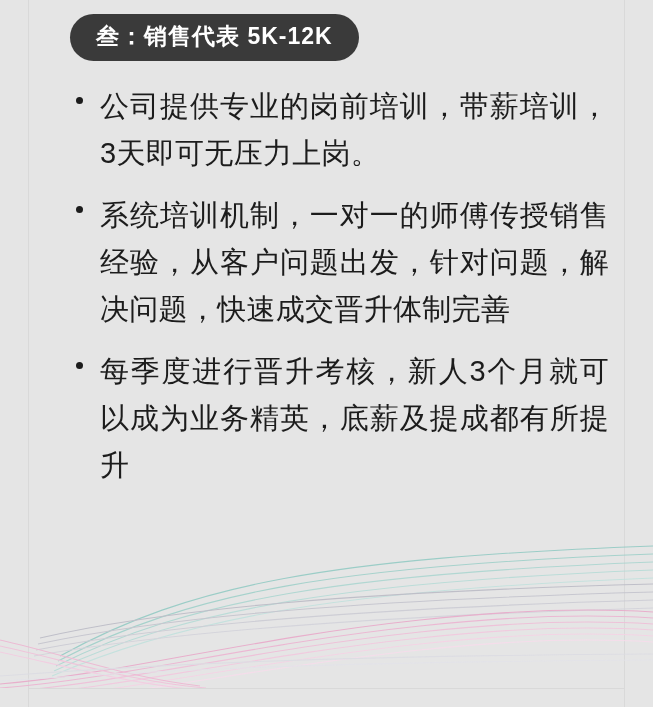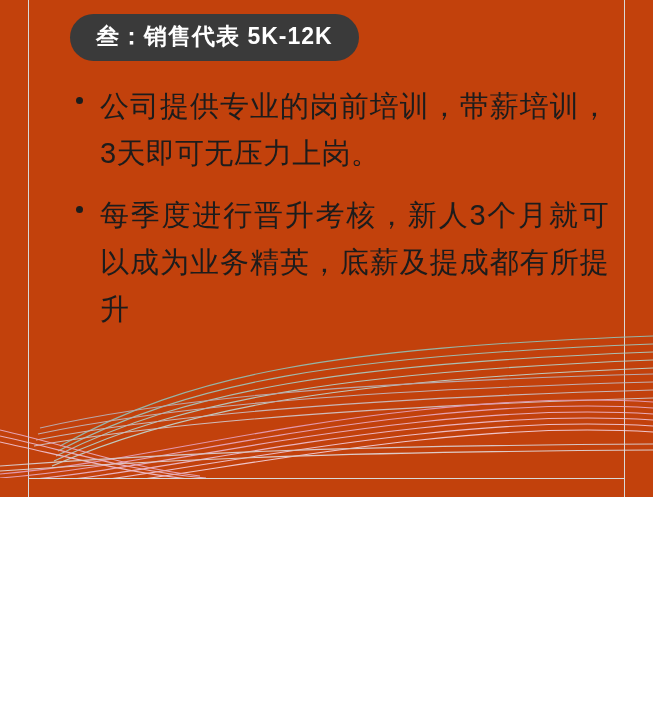--- a/index.html
+++ b/index.html
@@ -9,23 +9,23 @@
   }
   body {
     width: 653px;
     height: 707px;
     font-family: "Liberation Sans", sans-serif;
     -webkit-font-smoothing: antialiased;
   }
   .page {
     position: relative;
     width: 653px;
-    height: 497px;
+    height: 707px;
     overflow: hidden;
-    background: #c2410c;
+    background: #e5e5e5;
     box-sizing: border-box;
   }
   
   .edge-rule {
     position: absolute;
     top: 0;
     bottom: 0;
     width: 1px;
     background: #d9d9d9;
   }
@@ -109,20 +109,21 @@
   <div class="edge-rule left"></div>
   <div class="edge-rule right"></div>
   <div class="bottom-rule"></div>
 
   <div class="content">
 
     <div class="title-pill">叁：销售代表  5K-12K</div>
 
     <ul class="points">
       <li>公司提供专业的岗前培训，带薪培训，3天即可无压力上岗。</li>
+      <li>系统培训机制，一对一的师傅传授销售经验，从客户问题出发，针对问题，解决问题，快速成交晋升体制完善</li>
       <li>每季度进行晋升考核，新人3个月就可以成为业务精英，底薪及提成都有所提升</li>
     </ul>
 
   </div>
 
   <div class="waves">
     <svg viewBox="0 0 653 200" preserveAspectRatio="none" xmlns="http://www.w3.org/2000/svg">
       <g fill="none" stroke-width="1.1" opacity="0.85">
 
         <path d="M60,168 C190,96 330,70 653,58" stroke="#8fc9c2"></path>

